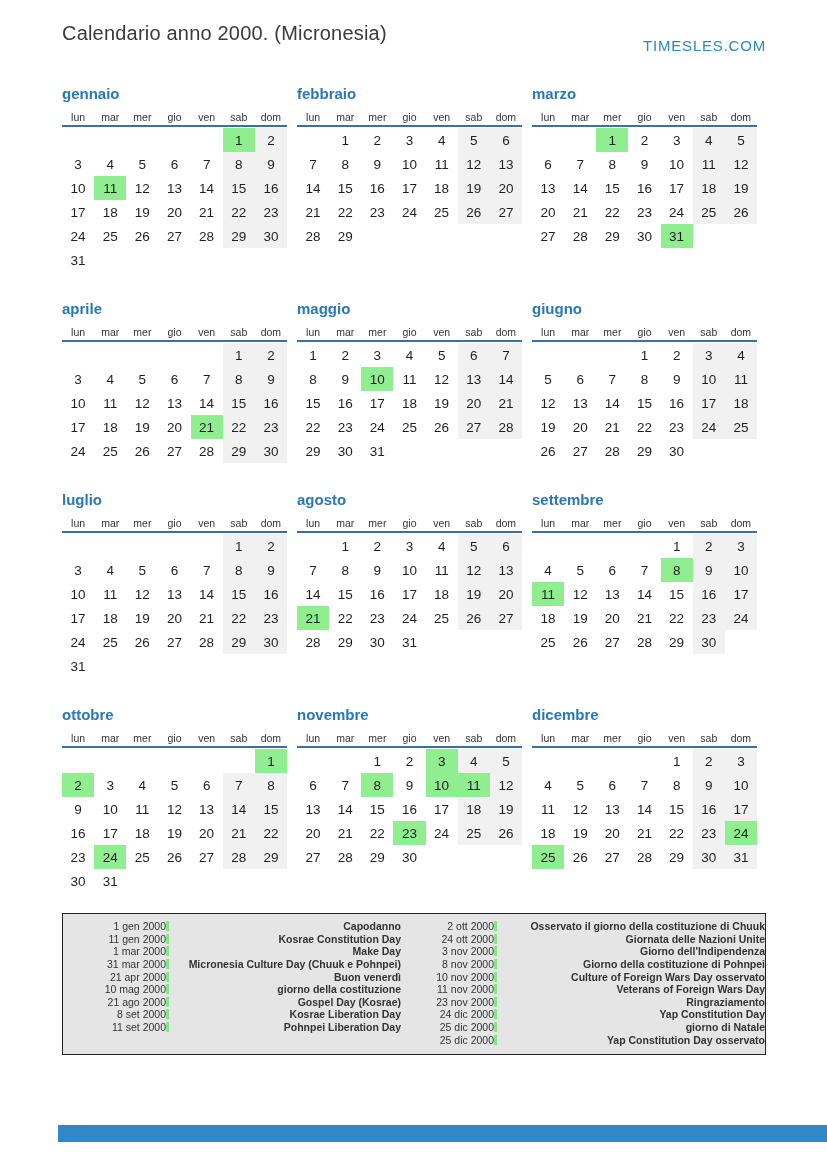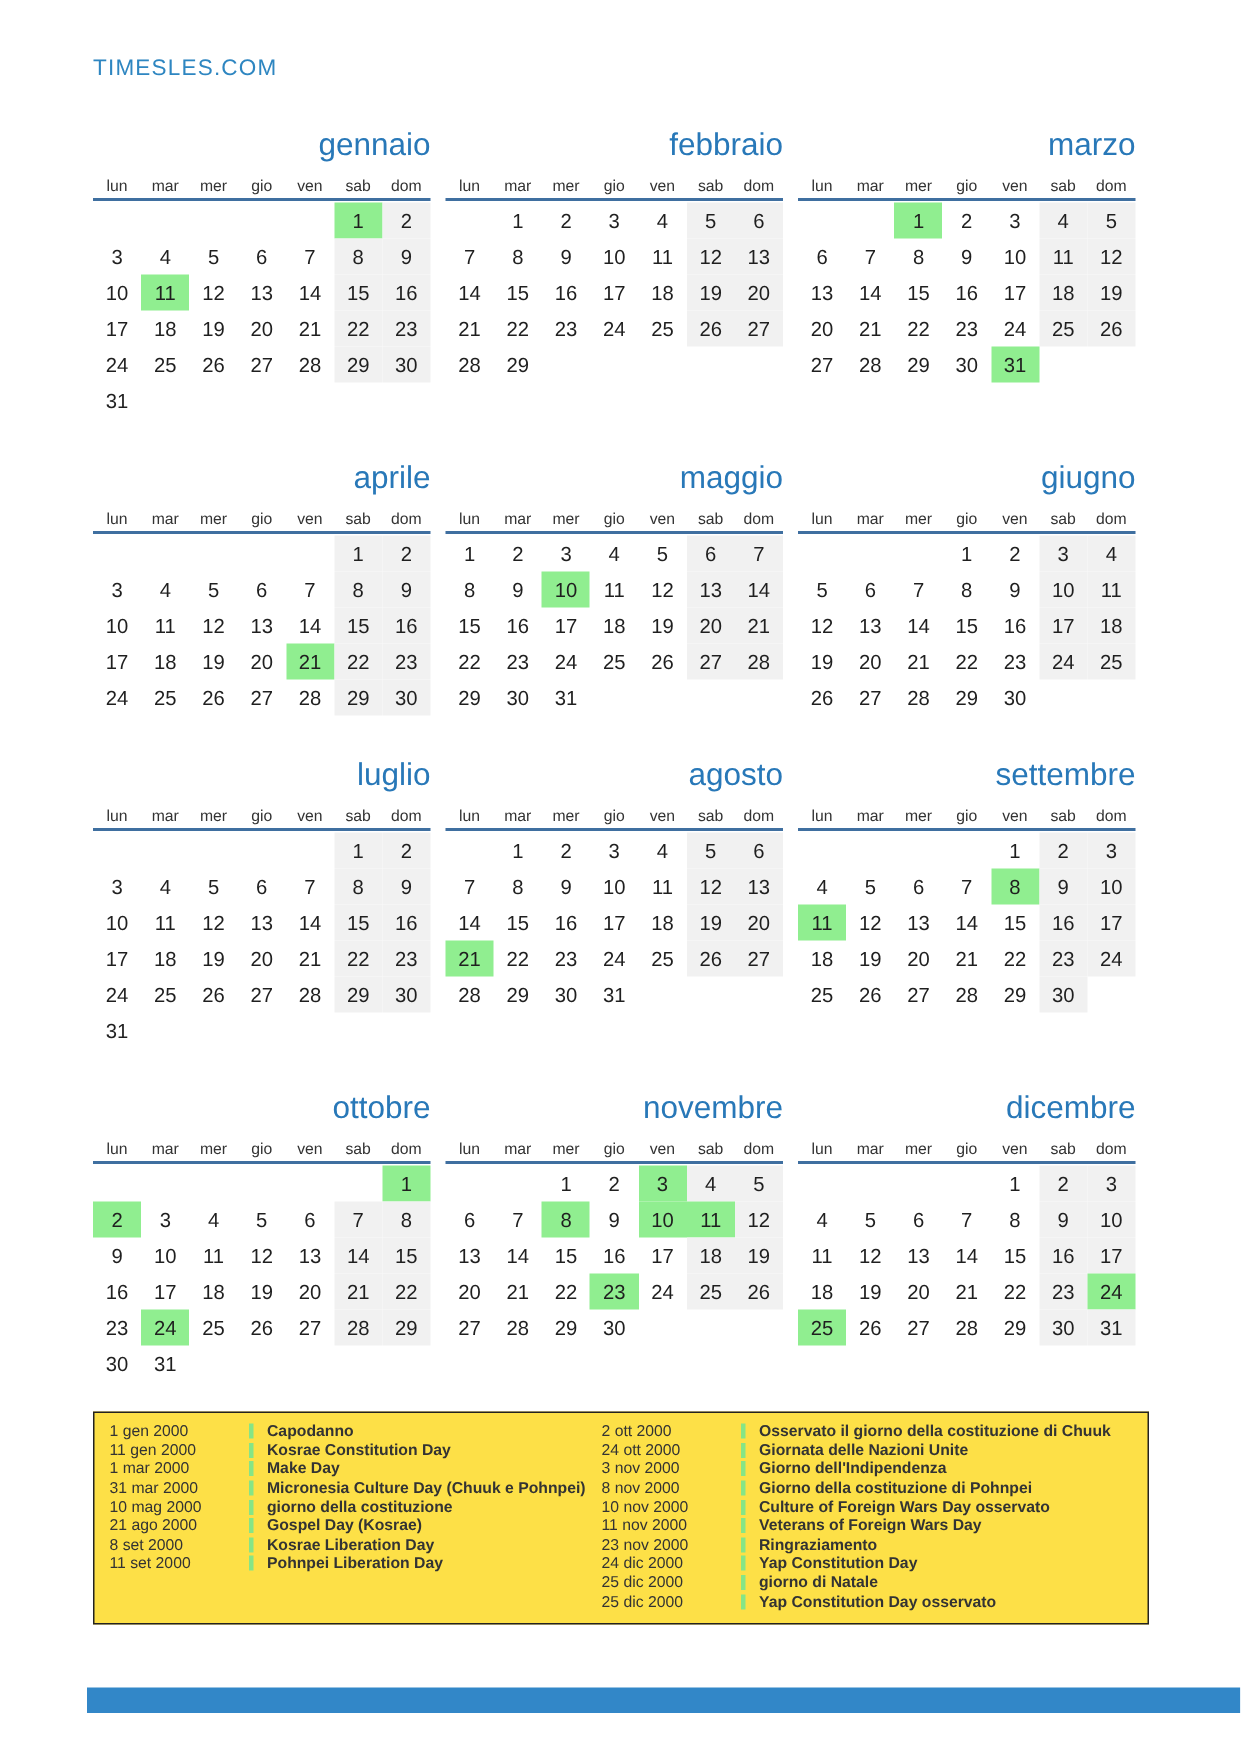--- a/index.html
+++ b/index.html
@@ -9,45 +9,46 @@
 
   
   .header { padding:22px 61px 0 62px; display:flex; justify-content:space-between; align-items:flex-start; }
   .page-title { font-size:20px; font-weight:500; color:#3a3a3a; letter-spacing:.2px; }
   .site-link { font-size:15px; font-weight:400; color:var(--site); text-decoration:none; letter-spacing:.8px; margin-top:15px; }
 
   
   .months { margin:31px 0 0 62px; display:grid;
     grid-template-columns:repeat(3,225px); column-gap:10px; row-gap:28px; align-items:start; }
   .month { width:225px; }
-  .month-title { text-align:right; font-size:21px; color:var(--blue); margin-bottom:7px; }
+  .month-title { text-align:left; font-size:15px; color:var(--blue); margin-bottom:7px;font-weight:bold; }
   .week { display:grid; grid-template-columns:repeat(7,1fr); }
   .cell { height:24px; display:flex; align-items:center; justify-content:center; }
   .cell.wd { height:16px; font-size:10.5px; color:#333; }
   .rule { border-bottom:2px solid var(--rule); margin-bottom:1px; }
   .cell.day { font-size:13.5px; color:#1f1f1f; }
   .cell.we { background:var(--we); }
   .cell.hl { background:var(--hl); }
 
   
-  .legend { margin:20px 0 0 62px; width:704px; border:1.5px solid #222; background:#fde047;
-    padding:6px 0 8px 10px; display:grid; grid-template-columns:328px 1fr; }
+  .legend { margin:20px 0 0 62px; width:704px; border:1.5px solid #222; background:#e5e5e5;
+    padding:6px 0 8px 10px; display:grid; grid-template-columns:328px 1fr;text-align:right; }
   .lrow { display:grid; grid-template-columns:93px 12px 1fr; align-items:center; height:12.6px; }
   .ldate { font-size:10.5px; color:#333; white-space:nowrap; }
   .lbar { width:3px; height:10px; background:var(--mark); }
   .lname { font-size:10.5px; color:#333; white-space:nowrap; overflow:hidden;font-weight:bold; }
 
   
   .footer-bar { position:absolute; left:58px; right:0; top:1125px; height:17px; background:var(--bar); }
 </style>
 </head>
 <body>
 
 <div class="page">
   <div class="header">
+    <div class="page-title">Calendario anno 2000. (Micronesia)</div>
     <a class="site-link" href="#">TIMESLES.COM</a>
   </div>
 
   <div class="months" id="months">
       <div class="month">
         <div class="month-title">gennaio</div>
         <div class="week">
           <div class="cell wd">lun</div>
           <div class="cell wd">mar</div>
           <div class="cell wd">mer</div>
@@ -786,20 +787,25 @@
           <span class="ldate">1 mar 2000</span>
           <span class="lbar"></span>
           <span class="lname">Make Day</span>
         </div>
         <div class="lrow">
           <span class="ldate">31 mar 2000</span>
           <span class="lbar"></span>
           <span class="lname">Micronesia Culture Day (Chuuk e Pohnpei)</span>
         </div>
         <div class="lrow">
+          <span class="ldate">21 apr 2000</span>
+          <span class="lbar"></span>
+          <span class="lname">Buon venerdì</span>
+        </div>
+        <div class="lrow">
           <span class="ldate">10 mag 2000</span>
           <span class="lbar"></span>
           <span class="lname">giorno della costituzione</span>
         </div>
         <div class="lrow">
           <span class="ldate">21 ago 2000</span>
           <span class="lbar"></span>
           <span class="lname">Gospel Day (Kosrae)</span>
         </div>
         <div class="lrow">

